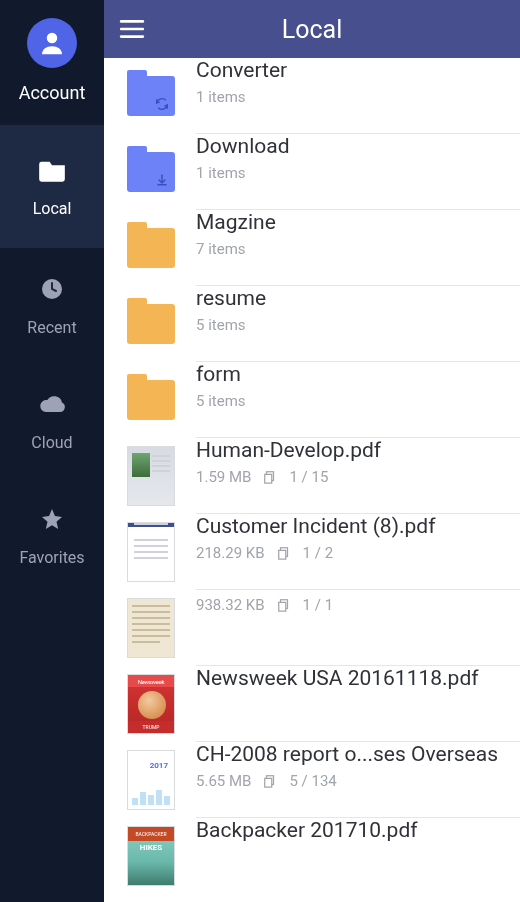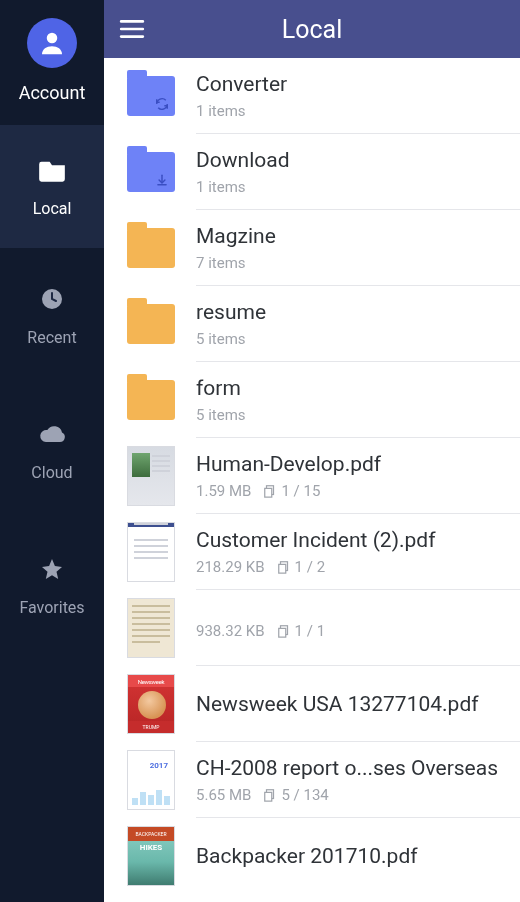--- a/index.html
+++ b/index.html
@@ -4,43 +4,43 @@
   <style>
     * { box-sizing: border-box; margin: 0; padding: 0; }
     html, body { width: 520px; height: 902px; overflow: hidden; font-family: -apple-system, BlinkMacSystemFont, "Segoe UI", Roboto, Helvetica, Arial, sans-serif; }
     .app { display: flex; width: 100%; height: 100%; }
 
     
     .sidebar { width: 104px; background: #111a2d; display: flex; flex-direction: column; color: #fff; }
     .account { display: flex; flex-direction: column; align-items: center; padding: 18px 0 22px; }
     .avatar-circle { width: 50px; height: 50px; border-radius: 50%; background: #4f64e6; display: flex; align-items: center; justify-content: center; margin-bottom: 14px; }
     .account-label { font-size: 18px; color: #ffffff; }
-    .sb-item { display: flex; flex-direction: column; align-items: center; padding: 36px 0; cursor: pointer; }
+    .sb-item { display: flex; flex-direction: column; align-items: center; padding: 26px 0; cursor: pointer; }
     .sb-item.large { padding: 30px 0; }
     .sb-item.active { background: #1e2943; }
     .sb-item .sb-icon { width: 30px; height: 30px; display: flex; align-items: center; justify-content: center; margin-bottom: 14px; }
     .sb-item .sb-label { font-size: 16px; color: #9da3b4; }
     .sb-item.active .sb-label { color: #ffffff; }
     .sb-spacer { flex: 1; }
 
     
     .main { flex: 1; display: flex; flex-direction: column; background: #fff; min-width: 0; }
     .topbar { height: 58px; background: #484f8e; display: flex; align-items: center; position: relative; }
     .menu-btn { width: 56px; height: 100%; display: flex; align-items: center; justify-content: center; cursor: pointer; }
     .topbar-title { position: absolute; left: 0; right: 0; text-align: center; font-size: 25px; color: #ffffff; pointer-events: none; }
 
     .list { flex: 1; overflow: hidden; }
 
     .row { display: flex; align-items: center; height: 76px; padding-left: 20px; }
     .row .thumb { width: 54px; height: 54px; flex: 0 0 54px; display: flex; align-items: center; justify-content: center; margin-right: 18px; }
-    .row .info { flex: 1; min-width: 0; display: flex; flex-direction: column; justify-content: center; border-bottom: 1px solid #e5e6ea; height: 100%; padding-right: 8px; }
+    .row .info { flex: 1; min-width: 0; display: flex; flex-direction: column; border-bottom: 1px solid #e5e6ea; height: 100%; padding-right: 8px; }
     .row:last-child .info { border-bottom: none; }
     .row .title { font-size: 21px; color: #2f3338; white-space: nowrap; overflow: hidden; text-overflow: ellipsis; }
     .row .sub { font-size: 15px; color: #a0a4ab; margin-top: 6px; display: flex; align-items: center; gap: 12px; }
-    .sub .pages-wrap { display: flex; align-items: center; gap: 4px; }
+    .sub .pages-wrap { display: flex; align-items: center; gap: 12px; }
     .pages-icon { width: 14px; height: 14px; }
     .pages-icon svg { display: block; }
 
     
     .folder { width: 48px; height: 40px; border-radius: 3px; position: relative; }
     .folder::before { content: ""; position: absolute; top: -6px; left: 0; width: 20px; height: 8px; border-radius: 2px 2px 0 0; }
     .folder.blue { background: #6e82f7; } .folder.blue::before { background: #6e82f7; }
     .folder.gold { background: #f4b554; } .folder.gold::before { background: #f4b554; }
     .folder .mini { position: absolute; right: 6px; bottom: 5px; width: 14px; height: 14px; }
 
@@ -249,21 +249,21 @@
           <div class="doc d-text">
               <div class="d-bar"></div>
               <div class="d-line"></div>
               <div class="d-line"></div>
               <div class="d-line"></div>
               <div class="d-line"></div>
               <div class="d-line"></div>
             </div>
         </div>
         <div class="info">
-          <div class="title">Customer Incident (2).pdf</div>
+          <div class="title">Customer Incident (8).pdf</div>
           <div class="sub">
             <span>218.29 KB</span>
             <span class="pages-wrap">
               <span class="pages-icon">
                   <svg width="14" height="14" viewBox="0 0 16 16" fill="none" stroke="#a0a4ab" stroke-width="1.4">
                     <rect x="4" y="2" width="8" height="10"></rect>
                     <rect x="2" y="5" width="8" height="10" fill="#fff"></rect>
                   </svg>
                 </span>
               <span>1 / 2</span>
@@ -306,21 +306,21 @@
               <div class="cover-strip">
                 <span>Newsweek</span>
               </div>
               <div class="face"></div>
               <div class="cover-bottom">
                 <span>TRUMP</span>
               </div>
             </div>
         </div>
         <div class="info">
-          <div class="title">Newsweek USA 13277104.pdf</div>
+          <div class="title">Newsweek USA 20161118.pdf</div>
         </div>
       </div>
 
       <div class="row">
         <div class="thumb">
           <div class="doc d-plain-top">
               <span class="blue2017">2017</span>
               <div class="bars">
                 <div style="height:40%"></div>
                 <div style="height:70%"></div>

